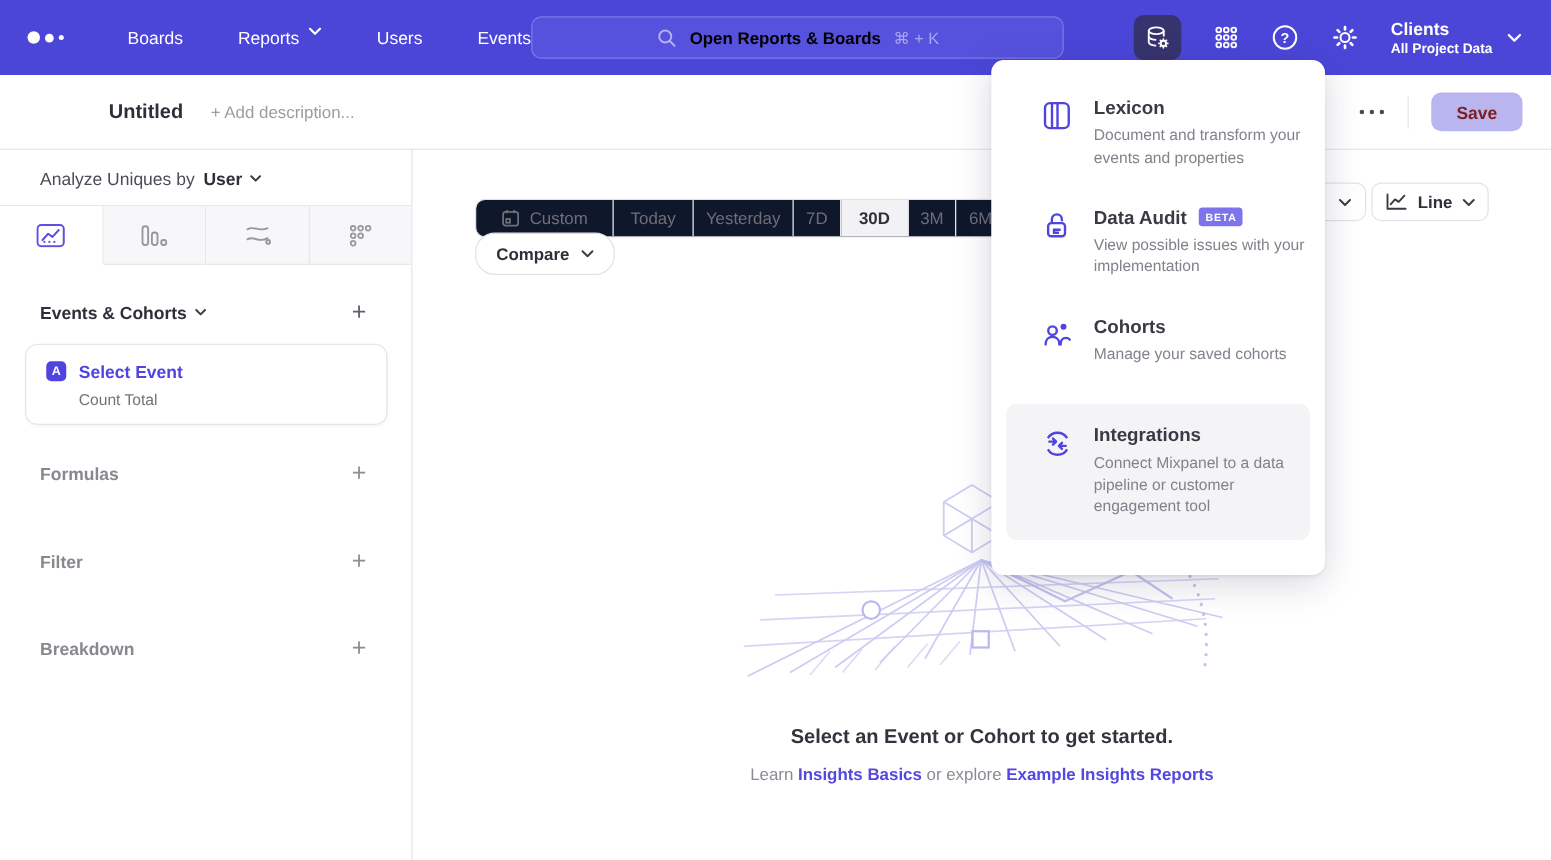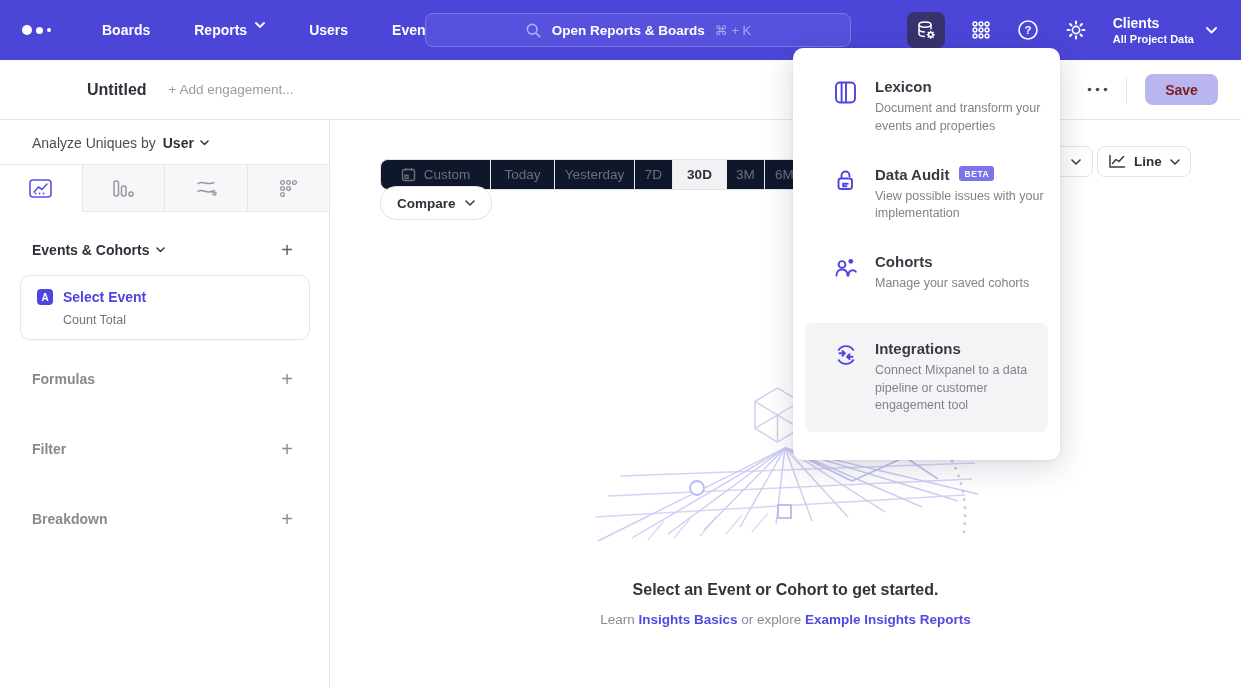--- a/index.html
+++ b/index.html
@@ -7,25 +7,25 @@
   body { font-family:"Liberation Sans", sans-serif; background:#fff; overflow:hidden; }
   .stage { position:relative; width:1241px; height:688px; background:#fff; overflow:hidden; }
 
   
   .topnav { position:absolute; left:0; top:0; width:1241px; height:60px; background:#4b46d8;
             display:flex; align-items:center; color:#fff; z-index:10; }
   .logo { display:flex; align-items:center; gap:4px; margin-left:22px; width:46px; }
   .logo i { display:block; border-radius:50%; background:#fff; }
   .logo .d1{ width:10px; height:10px; } .logo .d2{ width:7px; height:7px; } .logo .d3{ width:4px; height:4px; }
   .nav-items { display:flex; align-items:center; gap:44px; margin-left:34px; }
-  .nav-item { font-size:14px; font-weight:700; display:flex; align-items:flex-start; gap:8px; cursor:pointer; }
+  .nav-item { font-size:14px; font-weight:400; display:flex; align-items:flex-start; gap:8px; cursor:pointer; }
   .searchbar { position:absolute; left:425px; top:13px; width:426px; height:34px; background:#5652de;
                border:1px solid #7d79e8; border-radius:8px; display:flex; align-items:center; justify-content:center;
                gap:10px; cursor:pointer; }
-  .searchbar .s-label { font-size:13.5px; font-weight:700; color:#ffffff; }
+  .searchbar .s-label { font-size:13.5px; font-weight:700; color:#000000; }
   .searchbar .s-short { font-size:13px; color:#aaa7f0; font-weight:400; }
   .nav-right { margin-left:auto; display:flex; align-items:center; gap:26px; padding-right:24px; }
   .icon-btn { display:flex; align-items:center; justify-content:center; cursor:pointer; }
   .icon-btn.active { width:38px; height:36px; border-radius:8px; background:#37336e; }
   .project { display:flex; align-items:center; gap:12px; cursor:pointer; }
   .project .p-org { font-size:14px; font-weight:700; line-height:17px; }
   .project .p-name { font-size:11px; font-weight:700; line-height:14px; }
 
   
   .title-row { position:absolute; left:0; top:60px; width:1241px; height:60px; background:#fff;
@@ -199,21 +199,21 @@
         </div>
         <svg width="11" height="7">
             <polyline points="1,1 5.5,5.5 10,1" stroke="#fff" stroke-width="1.8" fill="none" stroke-linecap="round" stroke-linejoin="round"></polyline>
           </svg>
       </div>
     </div>
   </div>
 
   <div class="title-row">
     <div class="report-title">Untitled</div>
-    <div class="report-desc">+ Add engagement...</div>
+    <div class="report-desc">+ Add description...</div>
     <div class="title-actions">
       <div class="dup-btn">
         <svg width="19" height="19" viewBox="0 0 19 19">
           <rect x="5.5" y="1.5" width="11" height="11" rx="2.5" fill="none" stroke="#4a4a55" stroke-width="1.5"></rect>
           <rect x="1.5" y="5.5" width="11" height="11" rx="2.5" fill="#fff" stroke="#4a4a55" stroke-width="1.5"></rect>
           <line x1="7" y1="8.8" x2="7" y2="13.2" stroke="#4a4a55" stroke-width="1.5" stroke-linecap="round"></line>
           <line x1="4.8" y1="11" x2="9.2" y2="11" stroke="#4a4a55" stroke-width="1.5" stroke-linecap="round"></line>
         </svg>
       </div>
       <div class="more-btn">

